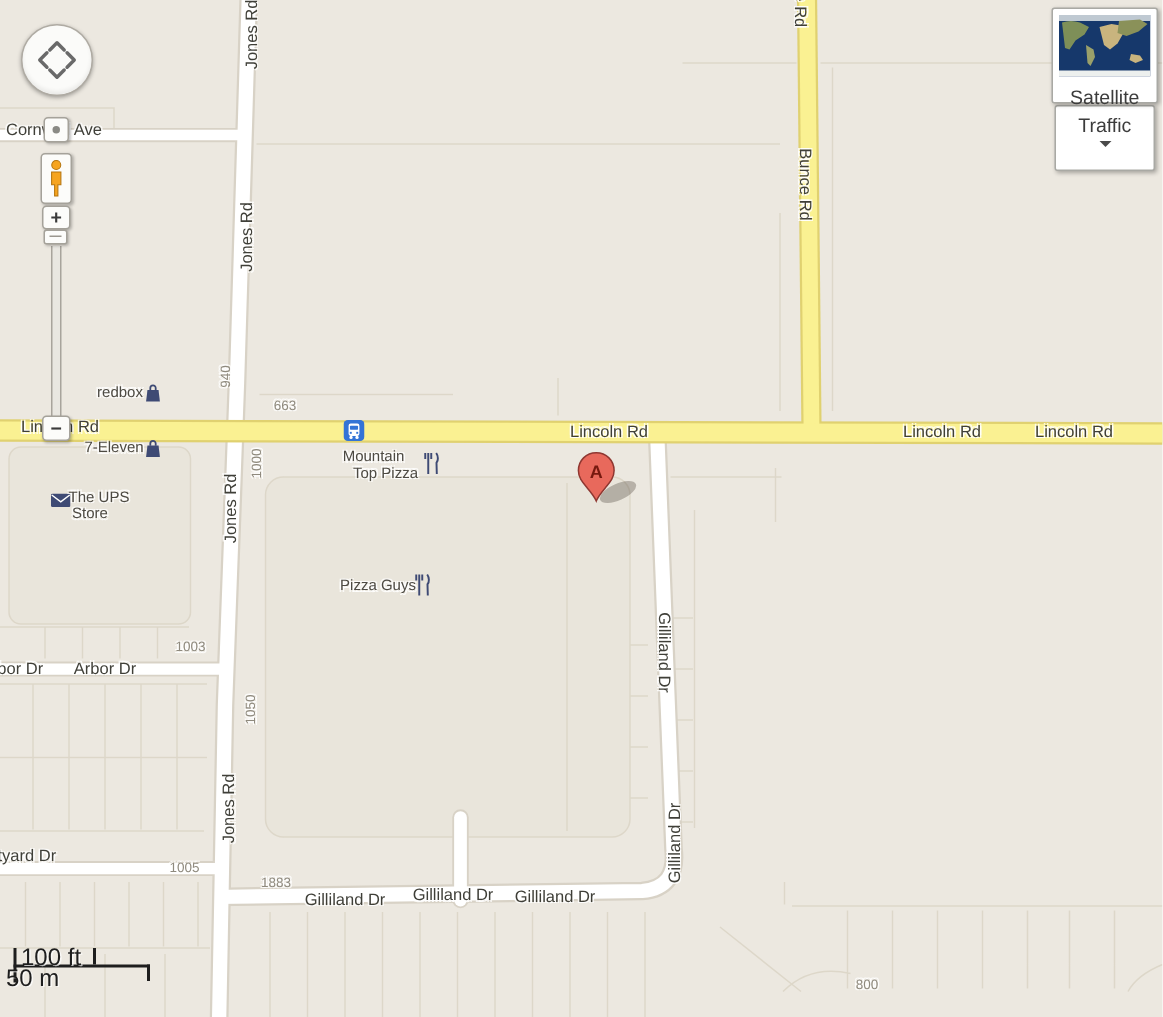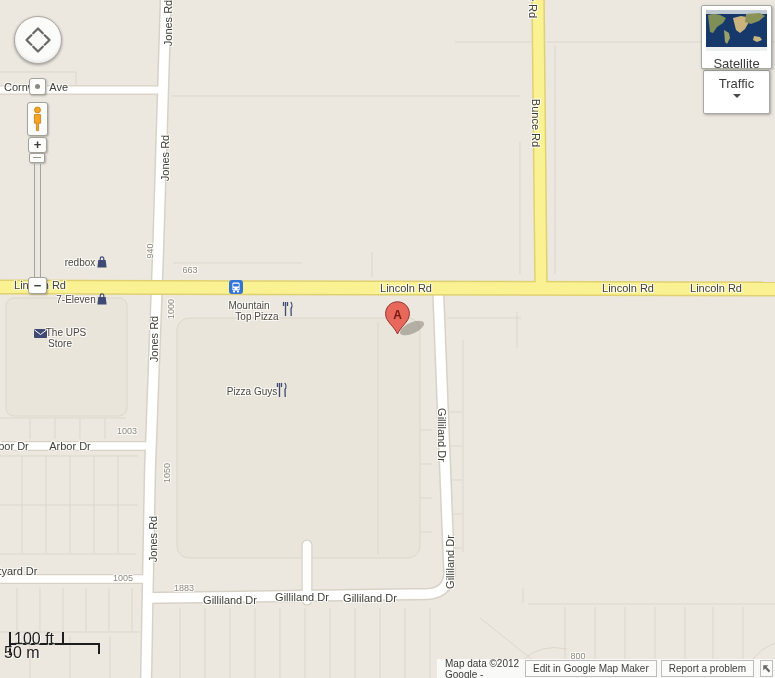--- a/index.html
+++ b/index.html
@@ -248,24 +248,14 @@
 
   <div>
     <div class="sline" style="left:9px;top:643px;width:91px;height:2px"></div>
     <div class="sline" style="left:9px;top:632px;width:2px;height:23px"></div>
     <div class="sline" style="left:62px;top:632px;width:2px;height:11px"></div>
     <div class="sline" style="left:98px;top:643px;width:2px;height:11px"></div>
     <div class="stext" style="left:14px;top:630px">100 ft</div>
     <div class="stext" style="left:4px;top:644px">50 m</div>
   </div>
 
-  <div class="attbar">
-    <span>Map data ©2012 Google -</span>
-    <span class="attbtn">Edit in Google Map Maker</span>
-    <span class="attbtn">Report a problem</span>
-    <span class="attarrow">
-      <svg width="11" height="11" viewBox="0 0 11 11">
-        <path d="M2.2,2.2 H7.4 L5.6,4 L9.4,7.8 L7.8,9.4 L4,5.6 L2.2,7.4 Z" fill="#6B6B6B"></path>
-      </svg>
-    </span>
-  </div>
 
 </div>
 
 </body></html>

